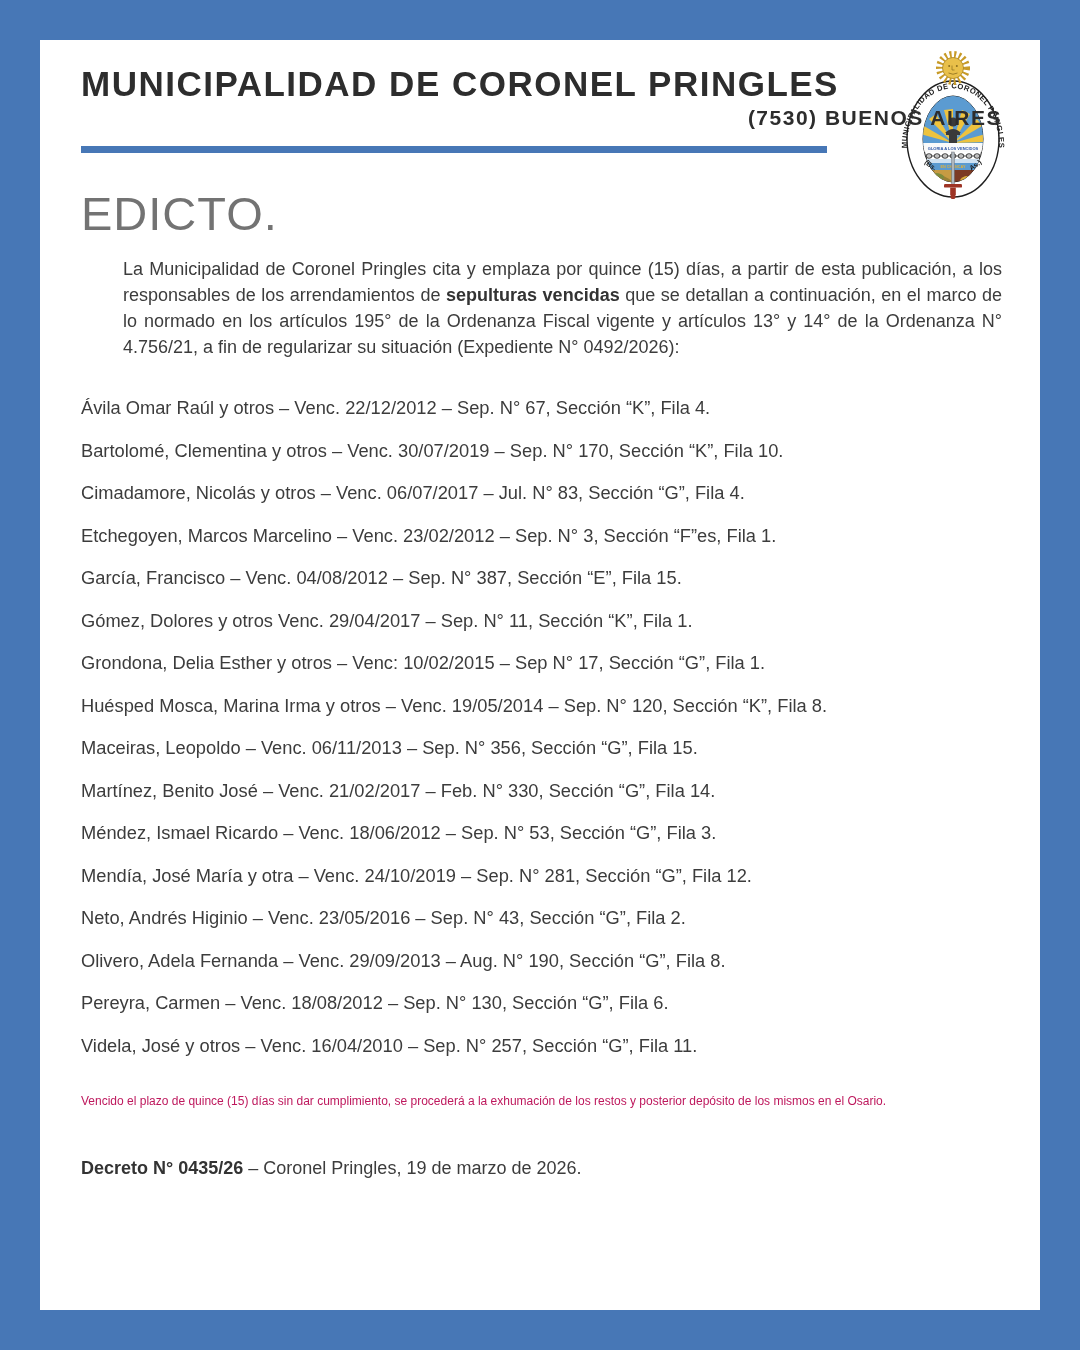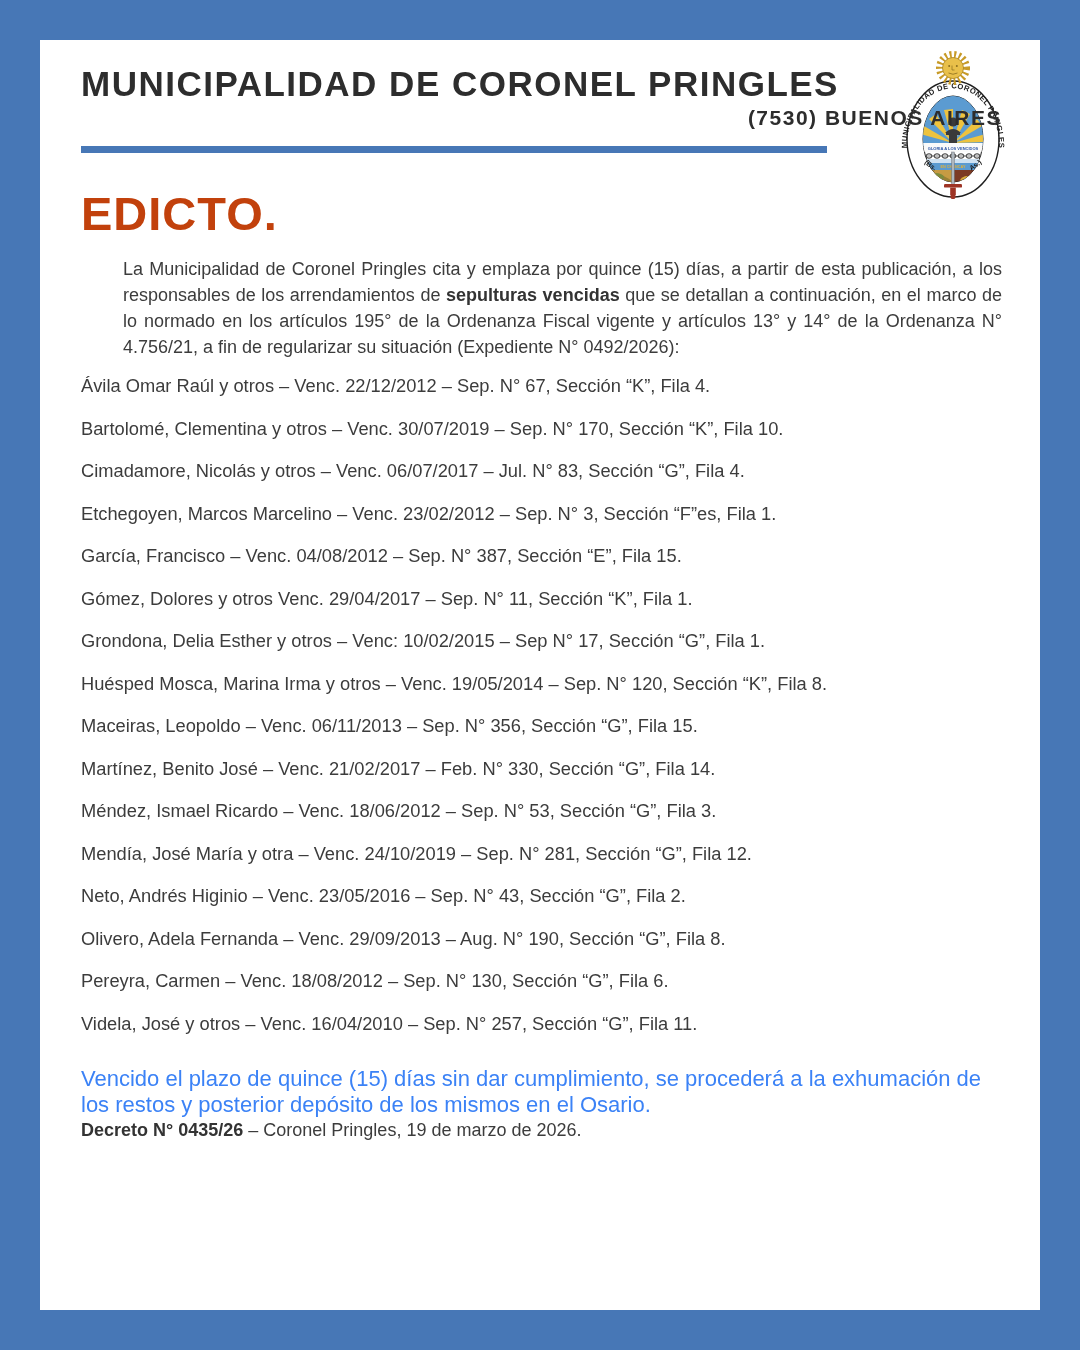--- a/index.html
+++ b/index.html
@@ -29,41 +29,42 @@
     font-size:21px; font-weight:700; letter-spacing:1.5px;
     color:#2d2d2d; line-height:26px;text-align:right;
   }
   .rule {
     margin-top:15px;
     width:746px; height:7px;
     background:#4777b6;
   }
   .edicto {
     margin-top:37px;
-    font-size:47px; font-weight:700; letter-spacing:1px;
-    color:#c2410c; line-height:48px;
+    font-size:47px; font-weight:400; letter-spacing:1px;
+    color:#737373; line-height:48px;
   }
   .intro {
     margin-top:18px;
     font-size:18px; line-height:26px; color:#3c3c3c;
     text-align:justify;
     margin-left:42px;
   }
   .intro b, .decree b { font-weight:700; color:#333333; }
-  .entries { margin-top:17px; }
+  .entries { margin-top:39px; }
   .entry {
     font-size:18.3px; line-height:18px; color:#3c3c3c;
     margin-bottom:24.5px;
     white-space:nowrap;
   }
   .closing {
     margin-top:33px;
-    font-size:22px; line-height:26px; color:#3b82f6;
+    font-size:12px; line-height:26px; color:#be185d;
   }
   .decree {
+    margin-top:42px;
     font-size:18px; line-height:24px; color:#3c3c3c;
   }
   .seal {
     position:absolute; left:851px; top:8px;
     width:124px; height:152px;
   }
 </style>
 </head>
 <body>
 

